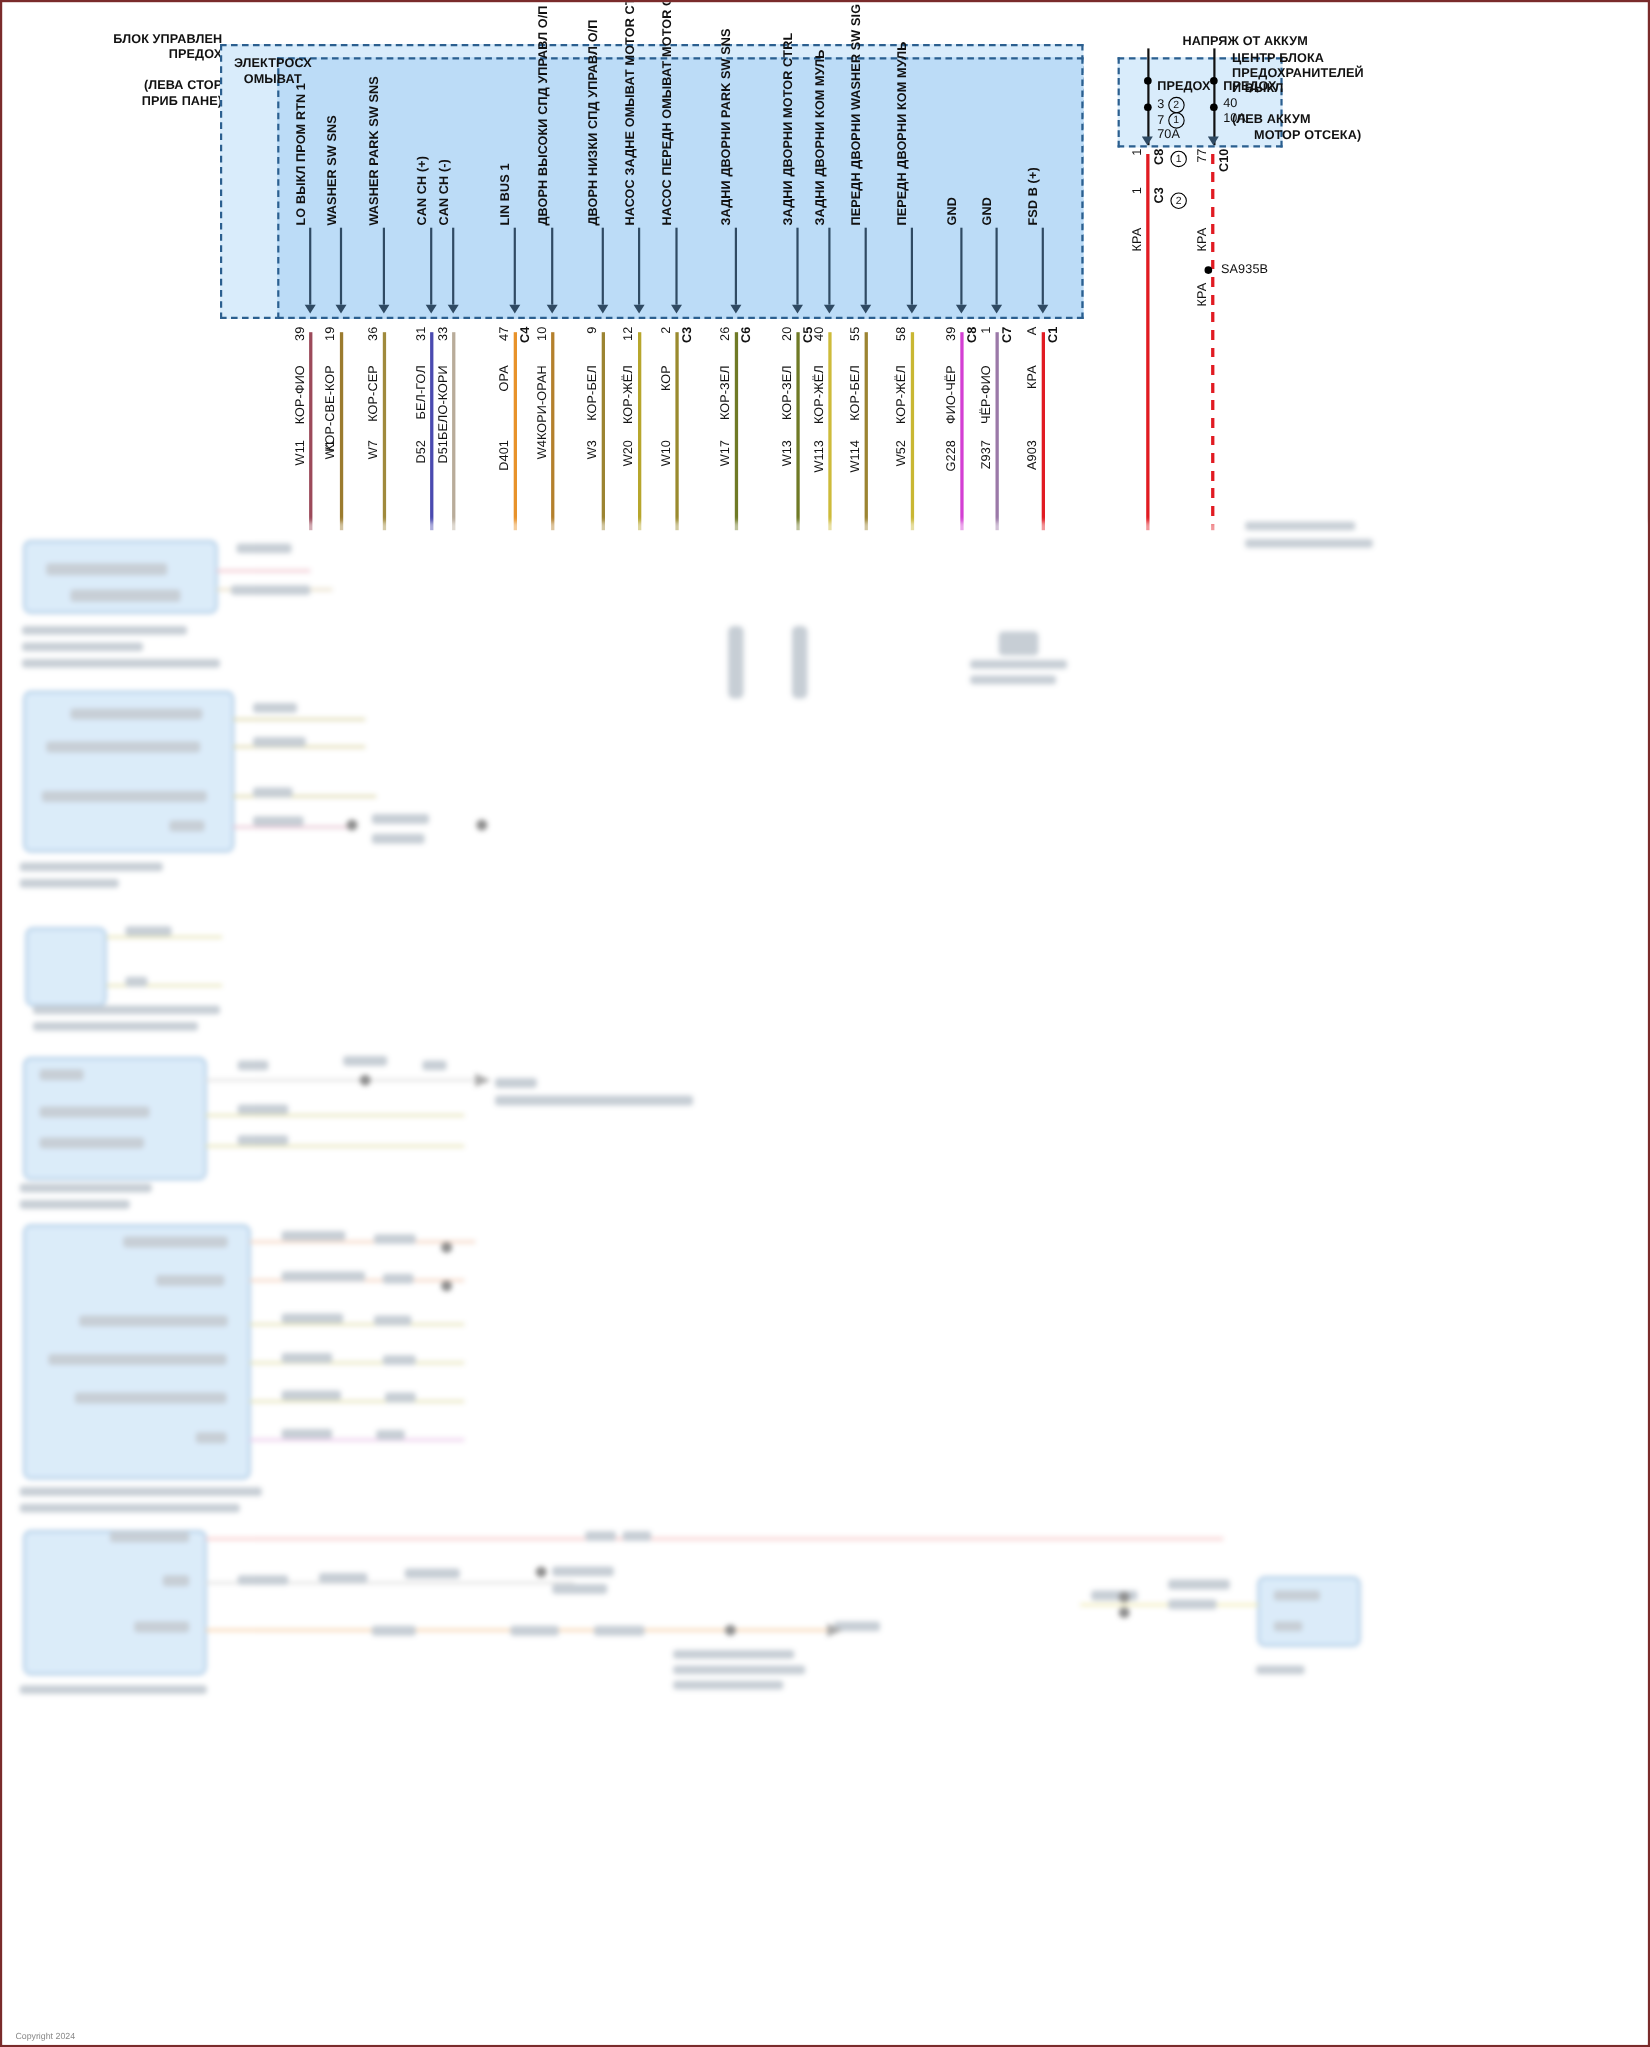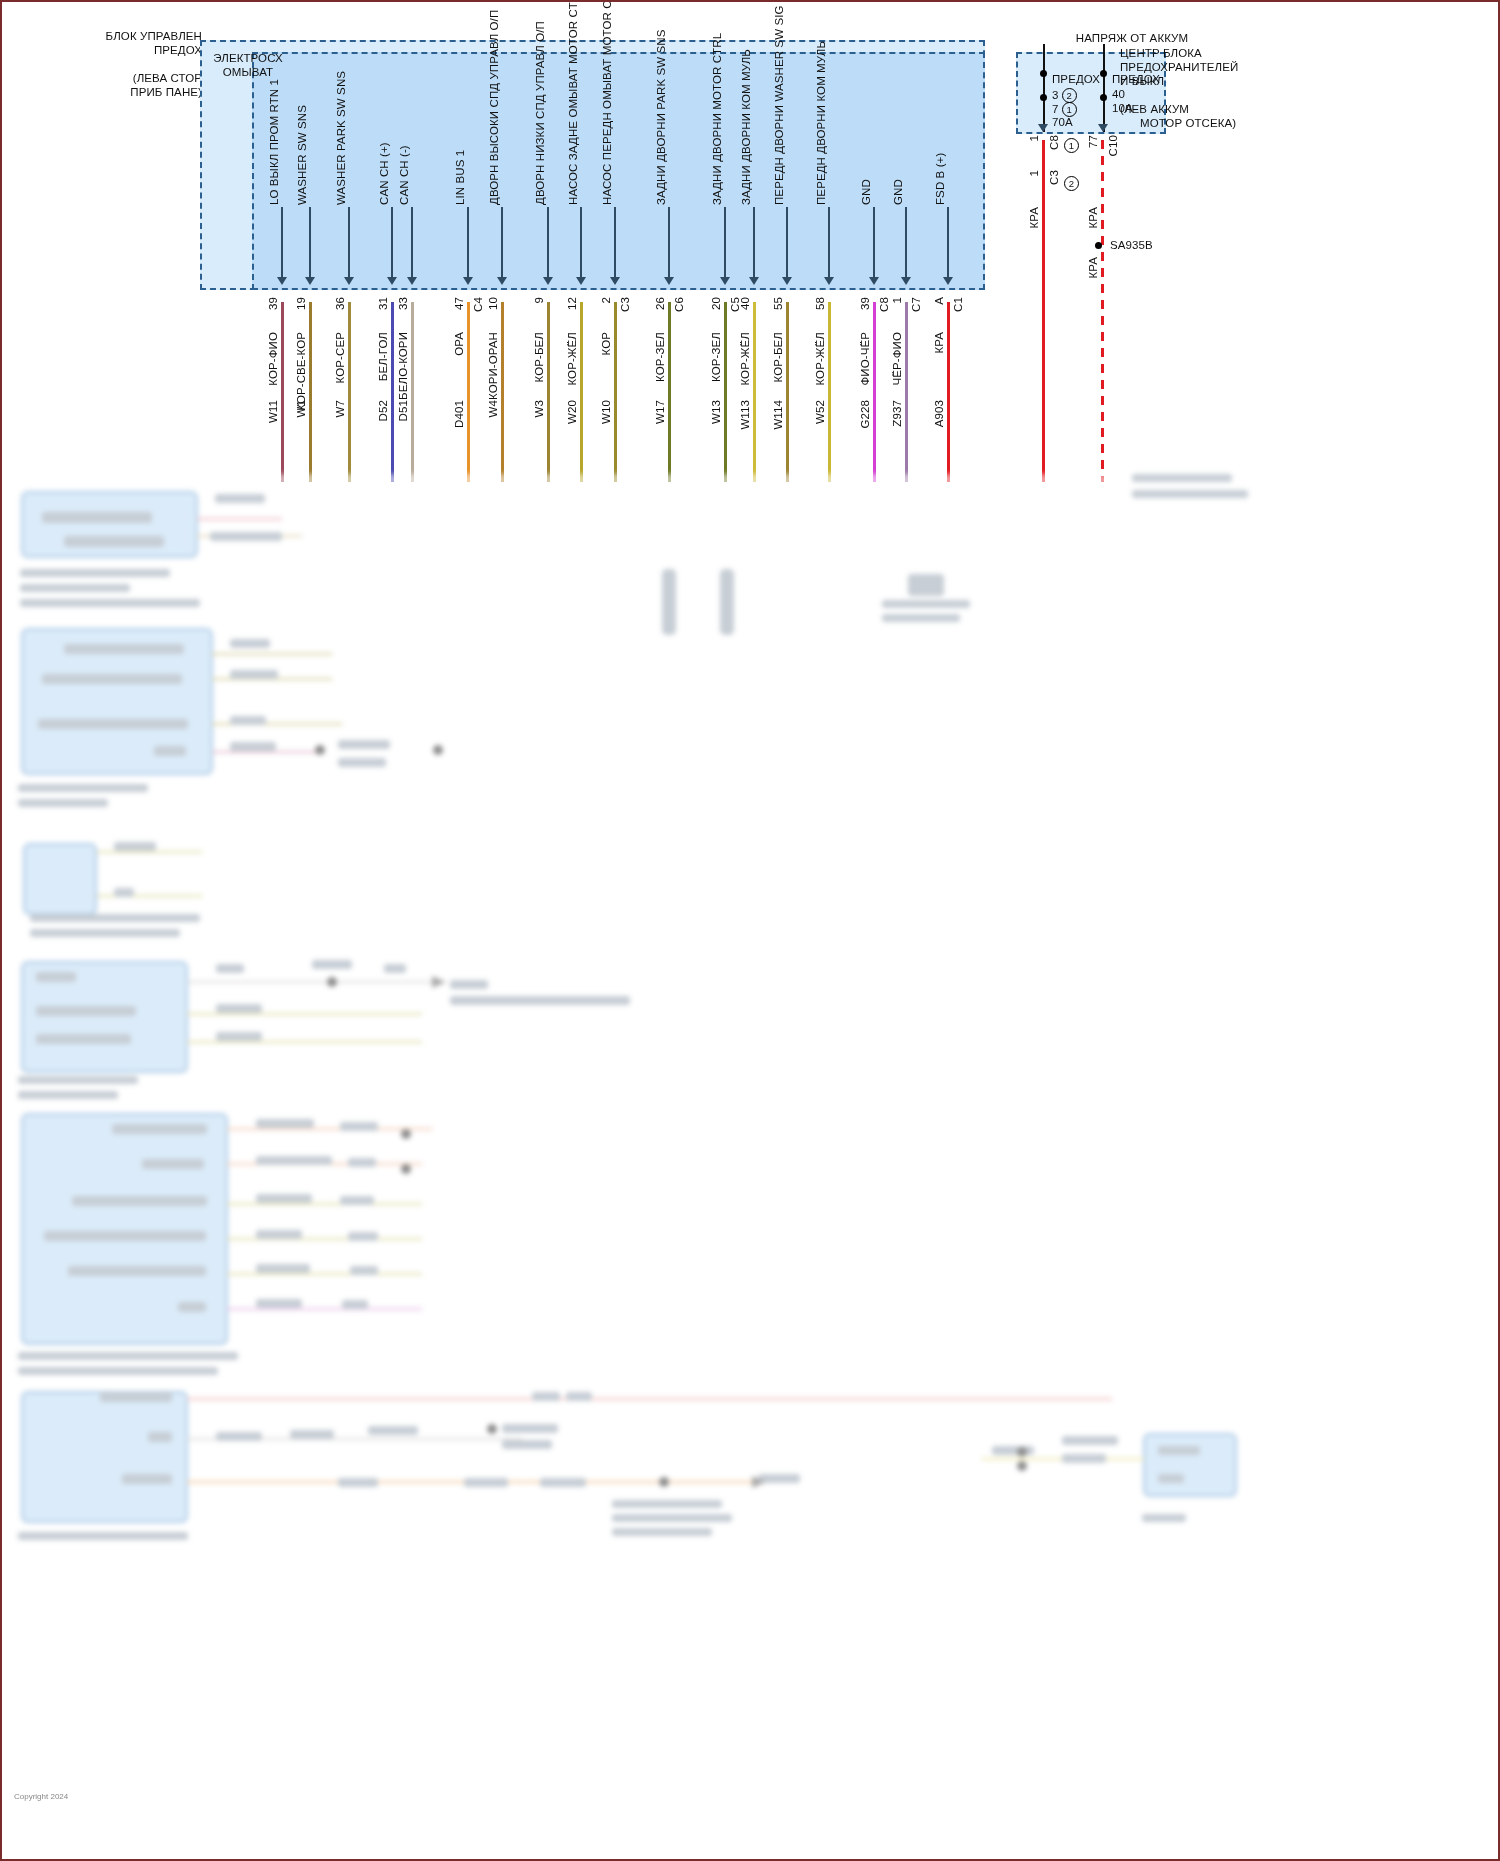--- a/index.html
+++ b/index.html
@@ -1,21 +1,21 @@
 <!DOCTYPE html>
 <html><head>
 <meta charset="utf-8">
 <style>
   html,body{margin:0;padding:0;background:#fff;}
   body{font-family:"Liberation Sans",sans-serif;color:#111;}
   #page{position:relative;width:1500px;height:1861px;overflow:hidden;background:#fff;
         border:2px solid #7a2b2b;box-sizing:border-box;}
   .vt{writing-mode:vertical-rl;transform:rotate(180deg);white-space:nowrap;}
   .lbl{position:absolute;font-size:11.5px;line-height:1.18;letter-spacing:.1px;}
-  .bold{font-weight:normal;}
+  .bold{font-weight:bold;}
   .modbox{position:absolute;background:#bedcf5;border:2px dashed #2b5f8f;box-sizing:border-box;}
   .modbox.inner{background:#bcdcf7;}
   .modbox.pale{background:#d9ecfb;}
   .wire{position:absolute;width:2px;}
   .arrow{position:absolute;width:0;height:0;border-left:5px solid transparent;
          border-right:5px solid transparent;border-top:8px solid #2f4a63;}
   .vline{position:absolute;width:1.5px;background:#2f4a63;}
   .faded{position:absolute;filter:blur(2.4px);opacity:.55;}
   .dot{position:absolute;width:7px;height:7px;border-radius:50%;background:#000;}
   .circ{display:inline-block;width:13px;height:13px;border:1.2px solid #000;border-radius:50%;
@@ -363,14 +363,14 @@
         <circle cx="1020" cy="978" r="5"></circle>
         <circle cx="1020" cy="992" r="5"></circle>
       </g>
       <g fill="#666">
         <polygon points="750,1002 764,1008 750,1014"></polygon>
         <polygon points="430,502 444,508 430,514"></polygon>
       </g>
     </svg>
   </div>
 
-  <div class="foot" style="left:12px;top:1790px;">Copyright 2024</div>
+  <div class="foot" style="left:12px;top:1845px;">Copyright 2024</div>
 </div>
 
 </body></html>

